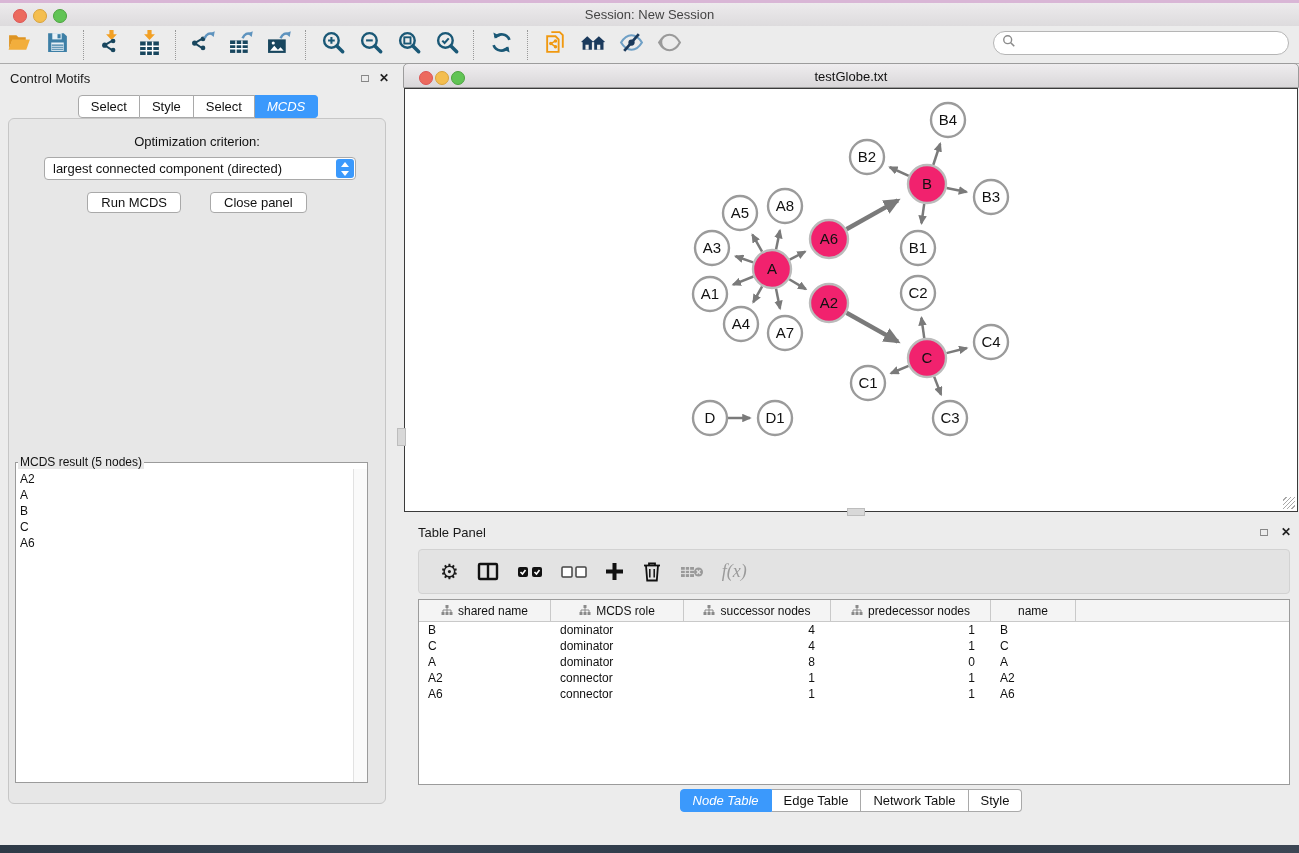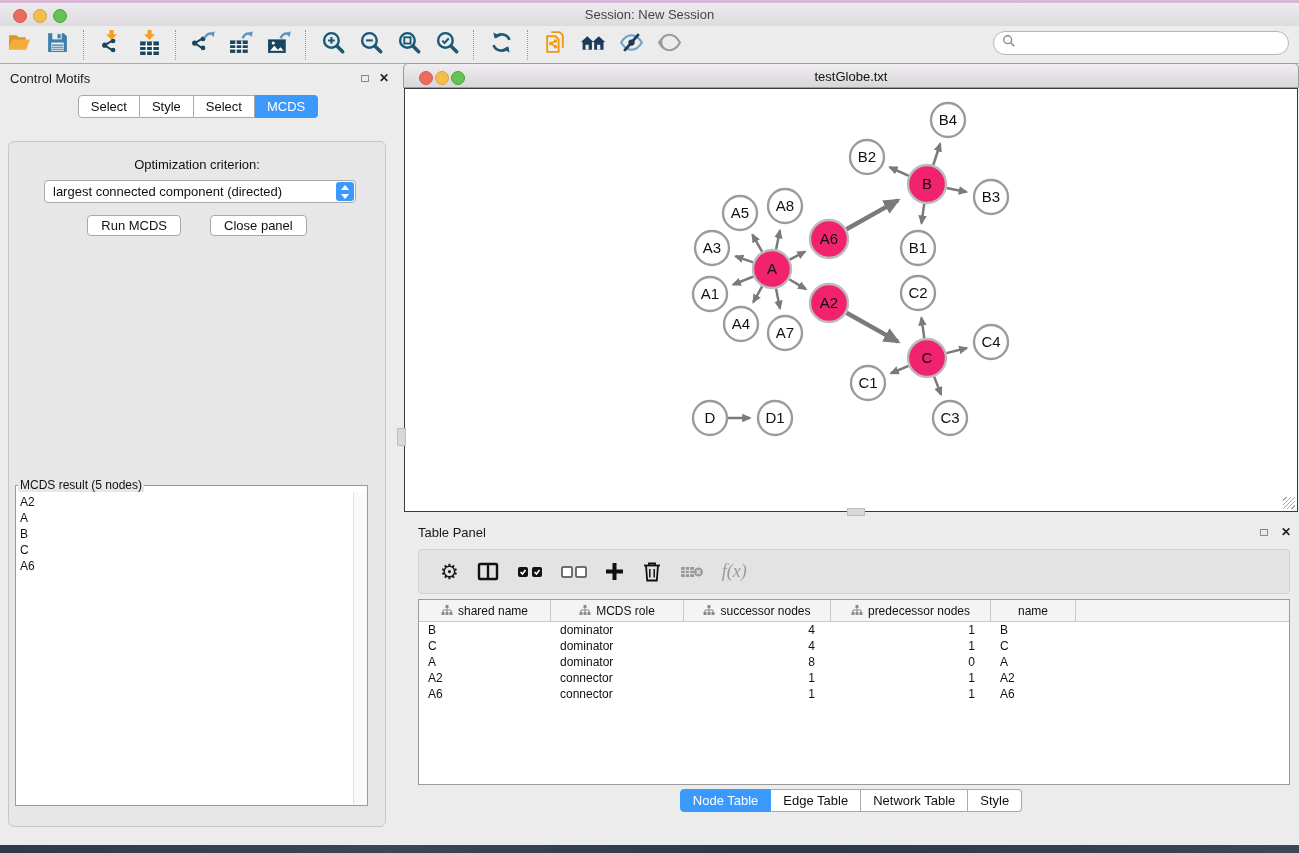--- a/index.html
+++ b/index.html
@@ -29,23 +29,23 @@
   .pbtn{font-size:12px;color:#222;width:16px;height:16px;line-height:16px;text-align:center;cursor:default;}
   
   .control-panel{position:absolute;left:0;top:63px;width:396px;height:752px;}
   .cp-head{position:absolute;left:10px;top:8px;}
   .cp-float{position:absolute;left:357px;top:7px;}
   .cp-close{position:absolute;left:376px;top:7px;font-weight:bold;}
   .ctabs{position:absolute;left:0;top:32px;width:100%;display:flex;justify-content:center;}
   .ctab{font-size:13px;padding:3px 12px;background:#fff;border:1px solid #A9A9A9;border-left:none;color:#111;}
   .ctab:first-child{border-left:1px solid #A9A9A9;border-radius:4px 0 0 4px;}
   .ctab:last-child{border-radius:0 4px 4px 0;}
-  .ctab.active{background:#3B99FC;border-color:#3B99FC;color:#fff;}
+  .ctab.active{background:#3B99FC;border-color:#3B99FC;color:#fff;font-style:italic;}
   .cp-body{position:absolute;left:8px;top:55px;width:376px;height:684px;background:#E7E7E7;
-           border:1px solid #C6C6C6;border-radius:6px;margin-top:23px;}
+           border:1px solid #C6C6C6;border-radius:6px;}
   .opt-label{position:absolute;left:0;width:100%;top:15px;text-align:center;font-size:13px;color:#111;}
   .criterion{position:absolute;left:35px;top:38px;width:312px;height:23px;background:#fff;
              border:1px solid #A9A9A9;border-radius:4px;display:flex;align-items:center;box-sizing:border-box;}
   .criterion .val{flex:1;font-size:13px;color:#111;padding-left:8px;white-space:nowrap;overflow:hidden;}
   .stepper{width:18px;height:19px;margin-right:1px;background:#3B99FC;border-radius:3px;
            display:flex;flex-direction:column;align-items:center;justify-content:center;}
   .stepper svg{width:10px;height:14px;}
   .btn-row{position:absolute;left:0;top:73px;width:100%;display:flex;justify-content:center;gap:29px;}
   .pushbtn{font-size:13px;color:#111;background:#fff;border:1px solid #A9A9A9;border-radius:4px;
            padding:2px 13px;height:21px;box-sizing:border-box;line-height:16px;}

